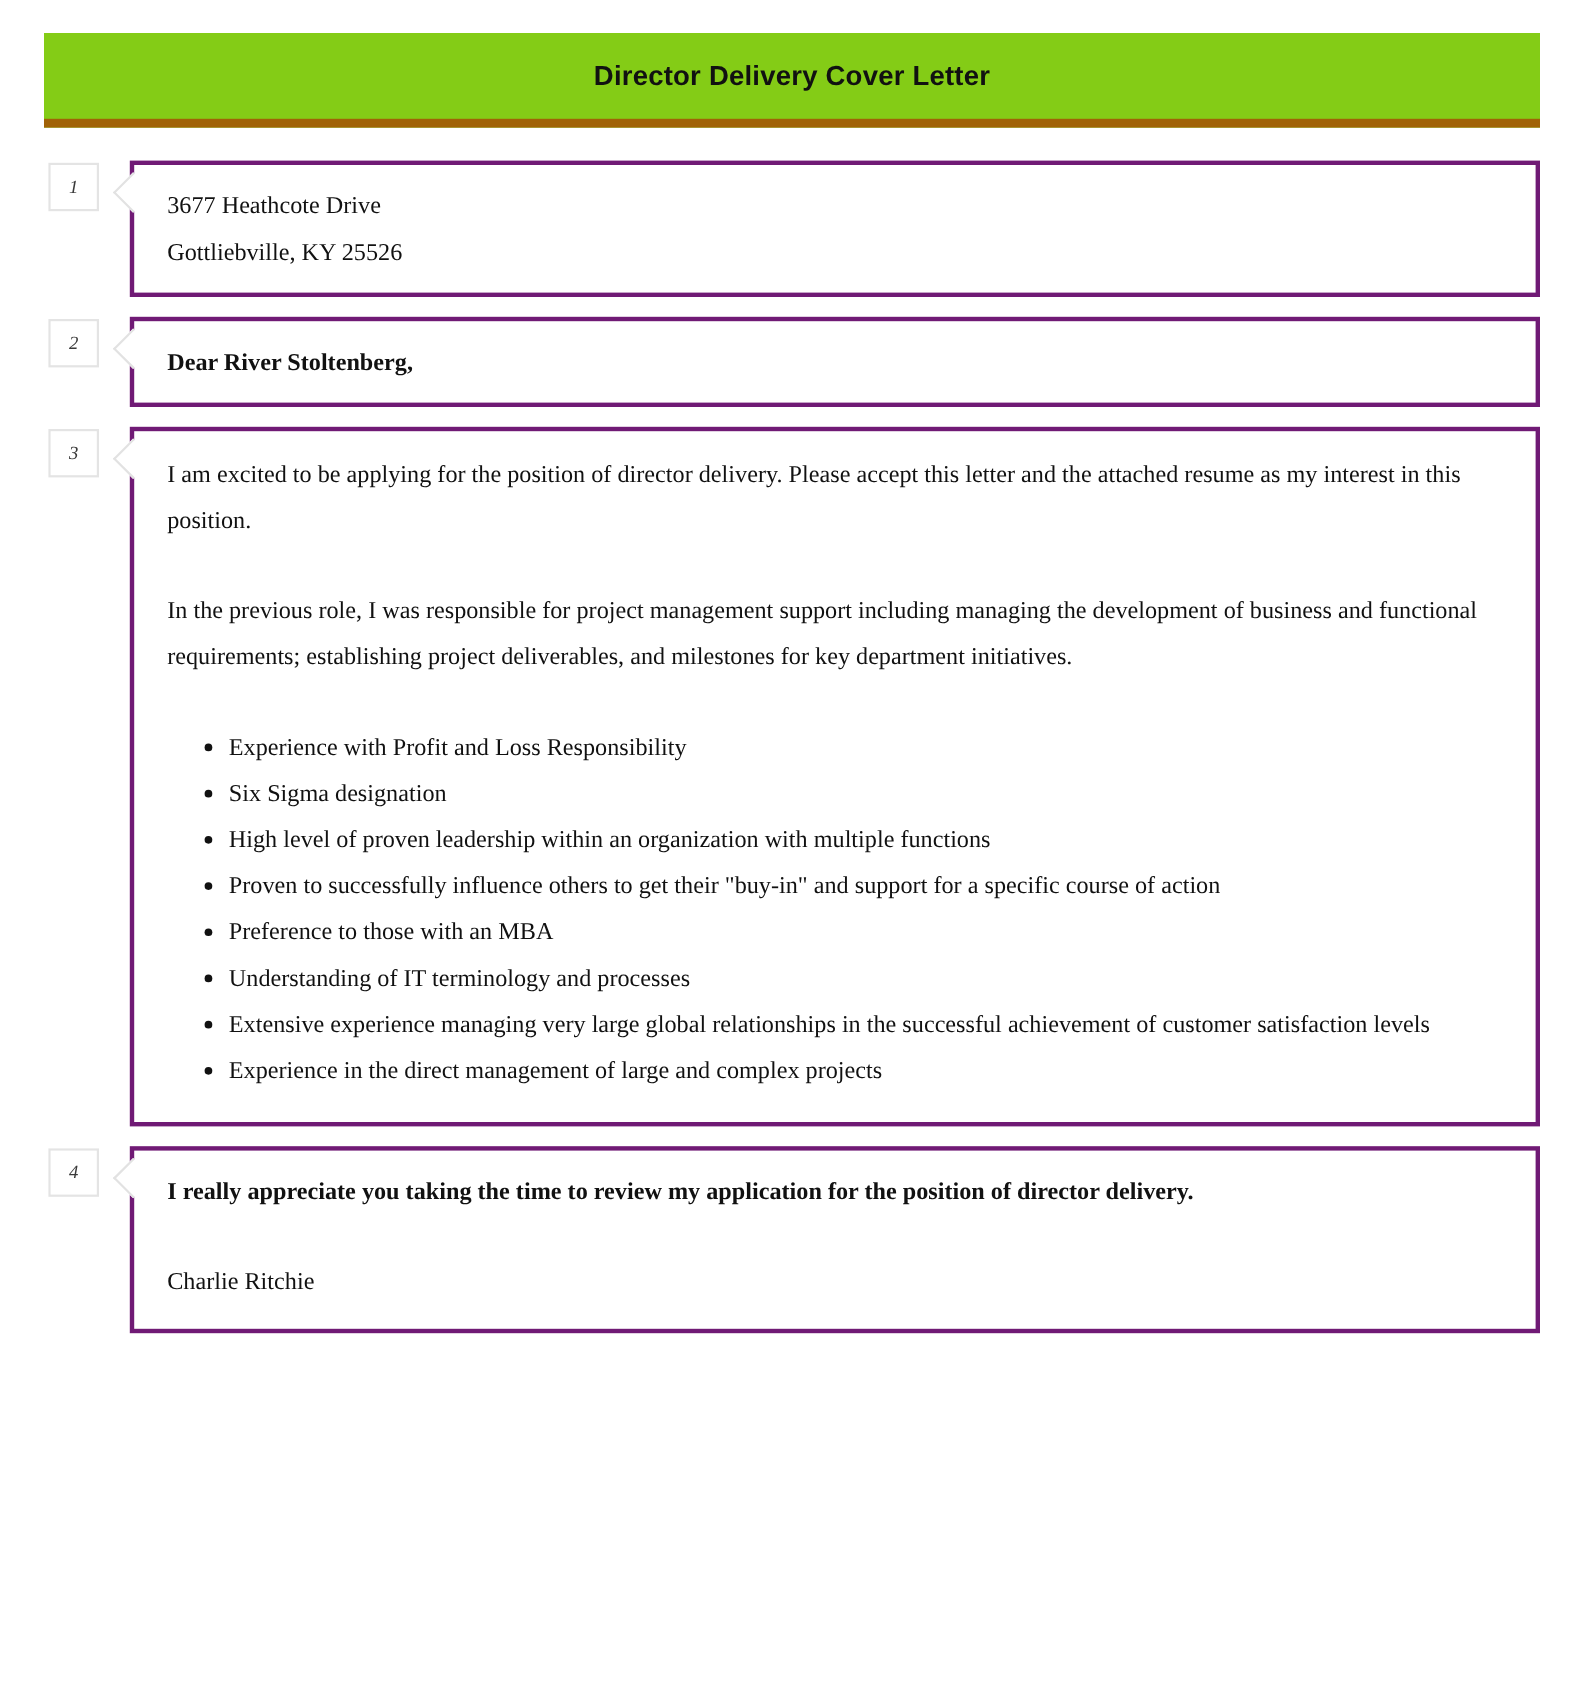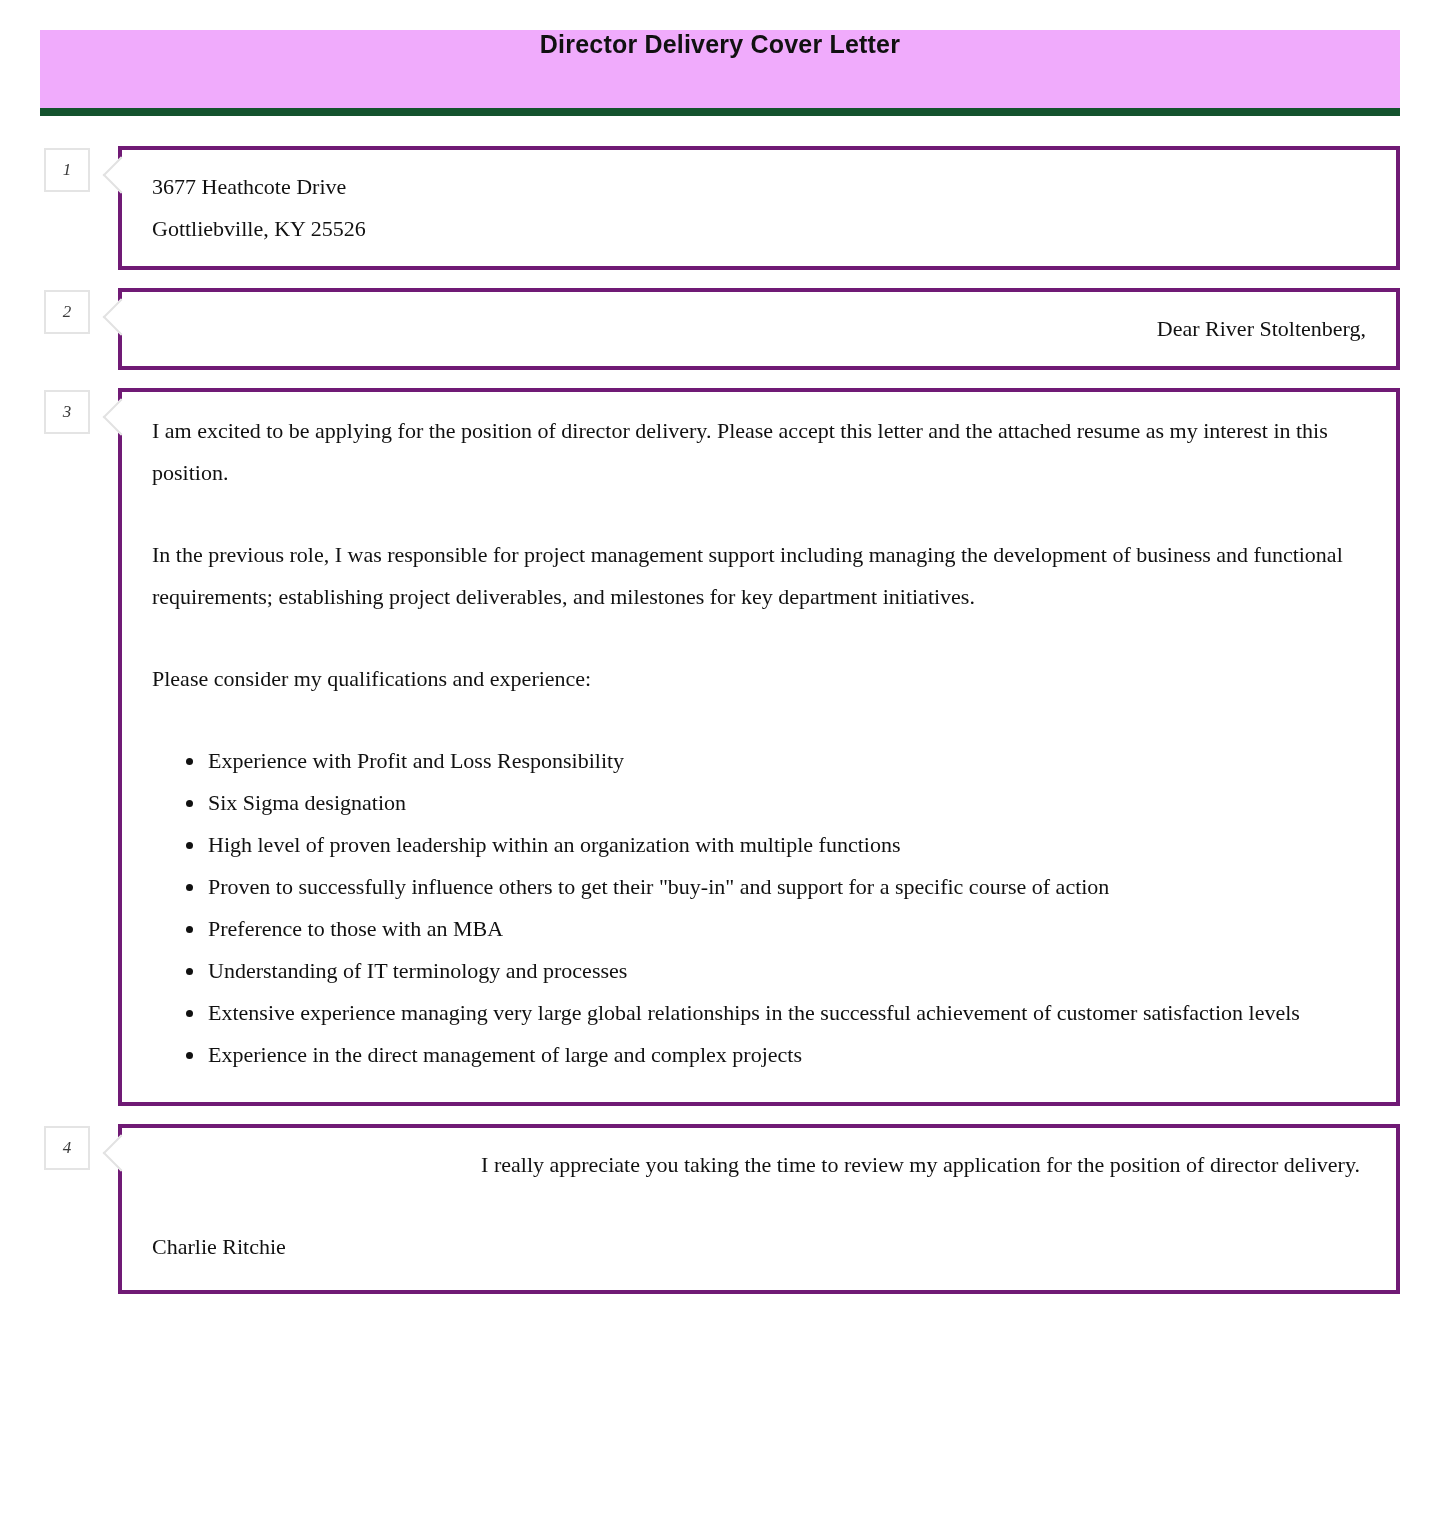--- a/index.html
+++ b/index.html
@@ -13,23 +13,24 @@
     width: 1440px;
     min-height: 1537px;
     padding: 30px 40px 40px 40px;
     background: #ffffff;
   }
 
   
   .titlebar {
     width: 100%;
     height: 86px;
-    background: #f0abfc;
-    border-bottom: 8px solid #14532d;
+    background: #84cc16;
+    border-bottom: 8px solid #a16207;
     display: flex;
+    align-items: center;
     justify-content: center;
     margin-bottom: 30px;
   }
   .titlebar h1 {
     font-family: "Liberation Sans", "DejaVu Sans", sans-serif;
     font-size: 25px;
     font-weight: 700;
     color: #111111;
     letter-spacing: 0.2px;
   }
@@ -72,21 +73,21 @@
     width: 24px;
     height: 24px;
     background: #ffffff;
     border-left: 2px solid #e2e2e2;
     border-bottom: 2px solid #e2e2e2;
     transform: rotate(45deg);
   }
 
   .box .para { margin-bottom: 40px; }
   .box .para:last-child { margin-bottom: 0; }
-  .box .bold { font-weight: 400; text-align: right; }
+  .box .bold { font-weight: 700; }
   .box .addr-line { margin: 0; }
   .box.body-box { padding: 18px 30px 22px 30px; }
   .box.closing-box { padding: 16px 36px 22px 30px; }
 
   ul.qualifications {
     list-style: disc;
     margin: 4px;
     padding-left: 50px;
   }
   ul.qualifications li {
@@ -122,21 +123,20 @@
     </div>
   </section>
 
   <section class="row">
     <div class="badge">
       <span>3</span>
     </div>
     <div class="box body-box">
       <p class="para">I am excited to be applying for the position of director delivery. Please accept this letter and the attached resume as my interest in this position.</p>
       <p class="para">In the previous role, I was responsible for project management support including managing the development of business and functional requirements; establishing project deliverables, and milestones for key department initiatives.</p>
-      <p class="para">Please consider my qualifications and experience:</p>
       <ul class="qualifications">
         <li>Experience with Profit and Loss Responsibility</li>
         <li>Six Sigma designation</li>
         <li>High level of proven leadership within an organization with multiple functions</li>
         <li>Proven to successfully influence others to get their "buy-in" and support for a specific course of action</li>
         <li>Preference to those with an MBA</li>
         <li>Understanding of IT terminology and processes</li>
         <li>Extensive experience managing very large global relationships in the successful achievement of customer satisfaction levels</li>
         <li>Experience in the direct management of large and complex projects</li>
       </ul>

